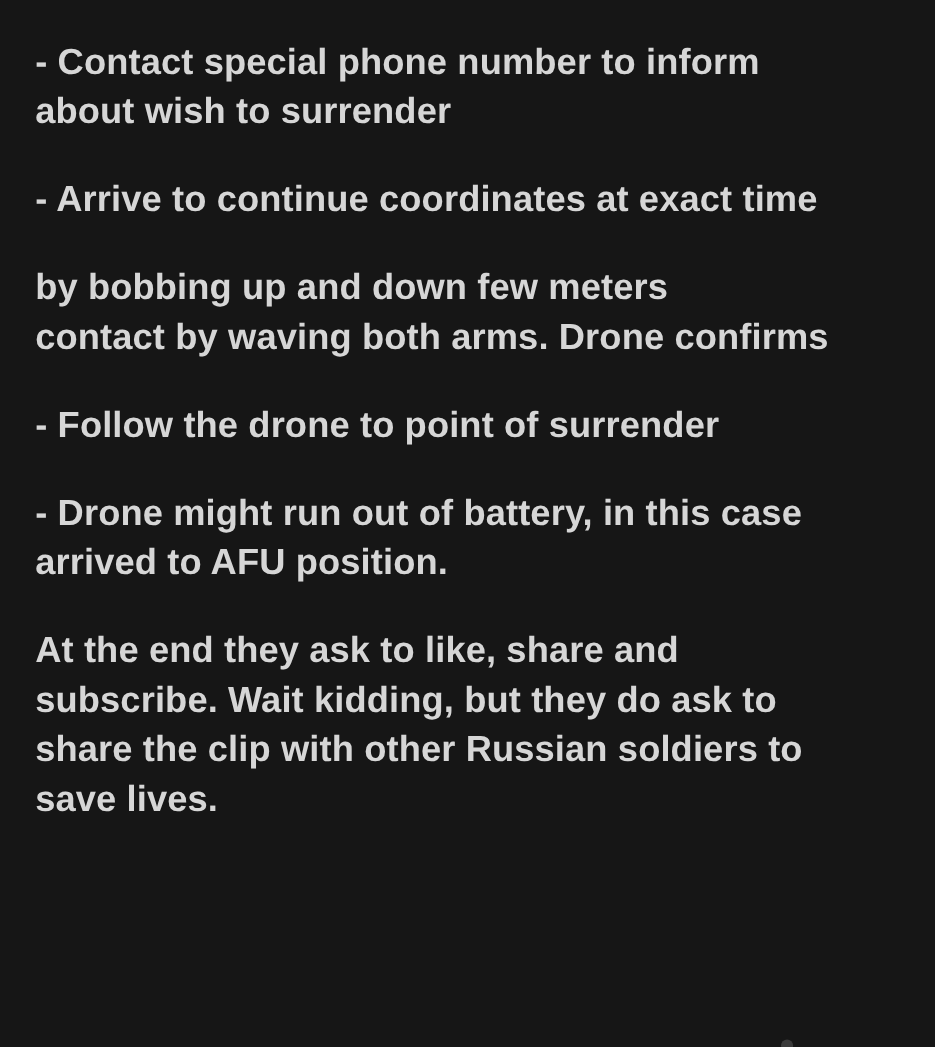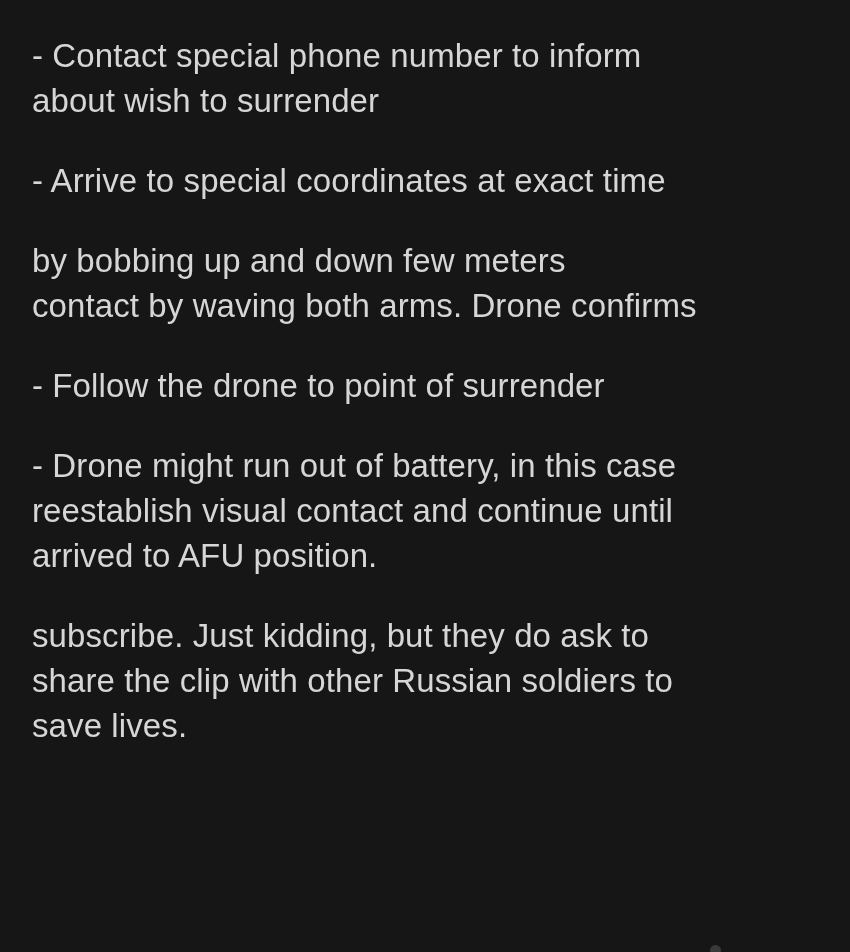--- a/index.html
+++ b/index.html
@@ -20,20 +20,21 @@
     left: 32px;
     right: 26px;
     color: #d6d6d6;
     font-size: 33px;
     line-height: 45px;
     font-weight: 400;
     letter-spacing: 0.1px;
   }
   .paragraph {
     margin: 0 0 35px 0;
+    font-weight: bold;
   }
   .text-line {
     white-space: nowrap;
     display: block;
   }
   .cropped-fragment {
     position: absolute;
     left: 710px;
     top: 945px;
     width: 11px;
@@ -46,39 +47,39 @@
 <body>
 
 <div class="post-text">
 
   <div class="paragraph">
     <span class="text-line">- Contact special phone number to inform</span>
     <span class="text-line">about wish to surrender</span>
   </div>
 
   <div class="paragraph">
-    <span class="text-line">- Arrive to special coordinates at exact time</span>
+    <span class="text-line">- Arrive to continue coordinates at exact time</span>
   </div>
 
   <div class="paragraph">
     <span class="text-line">by bobbing up and down few meters</span>
     <span class="text-line">contact by waving both arms. Drone confirms</span>
   </div>
 
   <div class="paragraph">
     <span class="text-line">- Follow the drone to point of surrender</span>
   </div>
 
   <div class="paragraph">
     <span class="text-line">- Drone might run out of battery, in this case</span>
-    <span class="text-line">reestablish visual contact and continue until</span>
     <span class="text-line">arrived to AFU position.</span>
   </div>
 
   <div class="paragraph">
-    <span class="text-line">subscribe. Just kidding, but they do ask to</span>
+    <span class="text-line">At the end they ask to like, share and</span>
+    <span class="text-line">subscribe. Wait kidding, but they do ask to</span>
     <span class="text-line">share the clip with other Russian soldiers to</span>
     <span class="text-line">save lives.</span>
   </div>
 
 </div>
 
 <div class="cropped-fragment"></div>
 
 </body></html>

